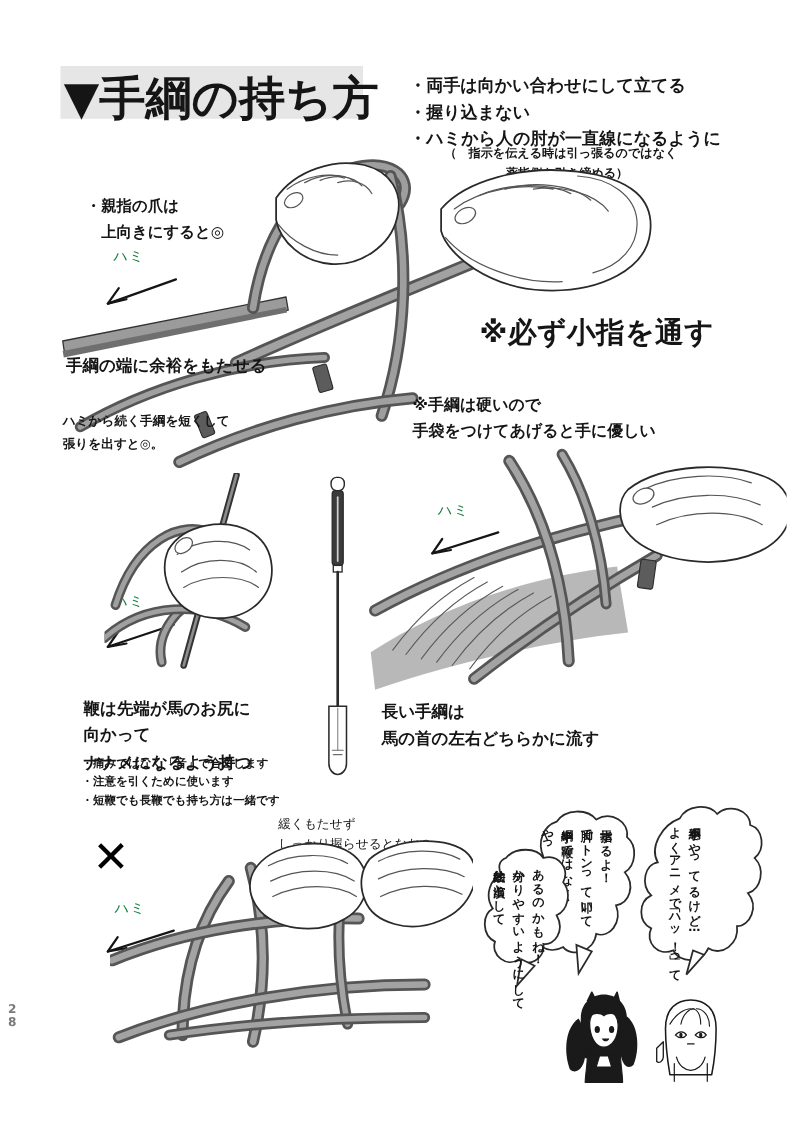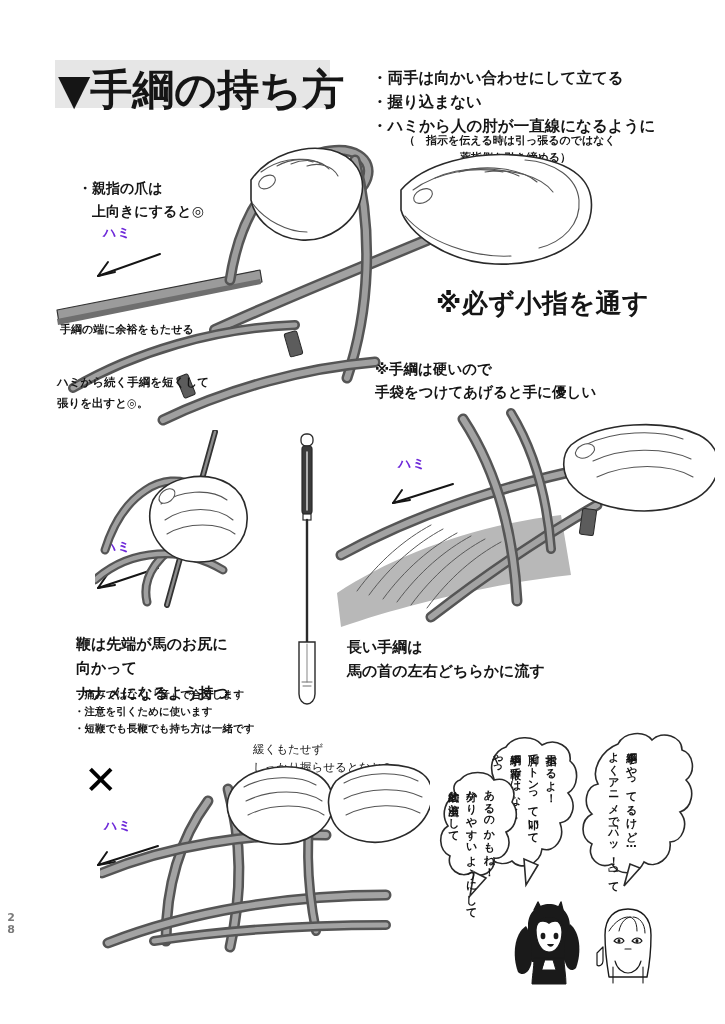--- a/index.html
+++ b/index.html
@@ -38,31 +38,31 @@
   .paren-2{left:460px;top:150px;font-size:11px;line-height:1.5;font-weight:600;}
 
   .thumb-note{left:78px;top:138px;font-size:14px;font-weight:700;line-height:1.62;margin-top:39px;}
 
   .big-note{
     left:436px;top:285px;font-size:26px;font-weight:700;white-space:nowrap;
     letter-spacing:0.5px;
   }
   .sub-note{left:375px;top:345px;font-size:14.5px;font-weight:700;line-height:1.6;margin-top:13px;}
 
-  .cap-slack{left:60px;top:322px;font-size:11px;font-weight:700;}
+  .cap-slack{left:60px;top:322px;font-size:15px;font-weight:700;}
   .cap-short{left:57px;top:372px;font-size:11.5px;font-weight:700;line-height:1.85;}
 
   .cap-whip{left:76px;top:620px;font-size:15px;font-weight:700;line-height:1.62;margin-top:12px;}
   .cap-whip-sub{left:74px;top:686px;font-size:10.5px;font-weight:600;line-height:1.62;}
 
   .cap-long{left:347px;top:635px;font-size:15px;font-weight:700;line-height:1.6;}
 
   .cap-grip{left:253px;top:740px;font-size:11.5px;font-weight:400;line-height:1.6;}
 
-  .hami{font-size:13px;font-weight:700;color:#6d28d9;letter-spacing:1px;}
+  .hami{font-size:13px;font-weight:400;color:#15803d;letter-spacing:1px;}
 
   .pgnum{
     left:4px;top:912px;font-size:11px;font-weight:700;color:#7a7a7a;
     line-height:1.08;text-align:center;width:14px;
   }
 
   
   .vtext{
     writing-mode:vertical-rl;
     text-orientation:upright;

